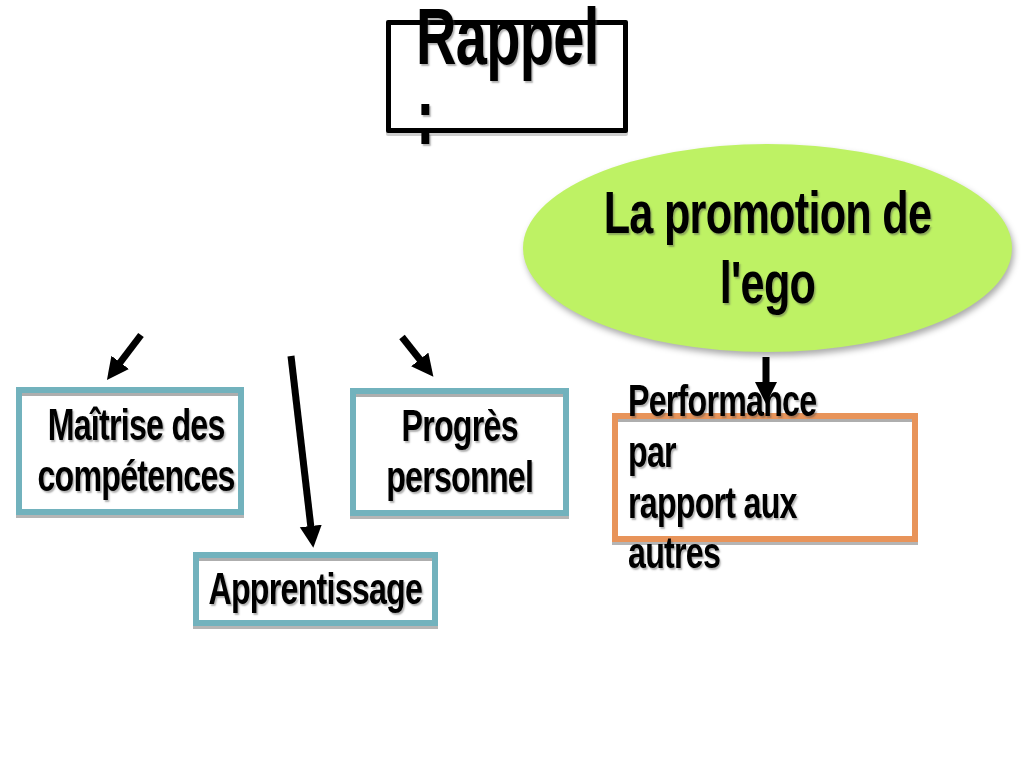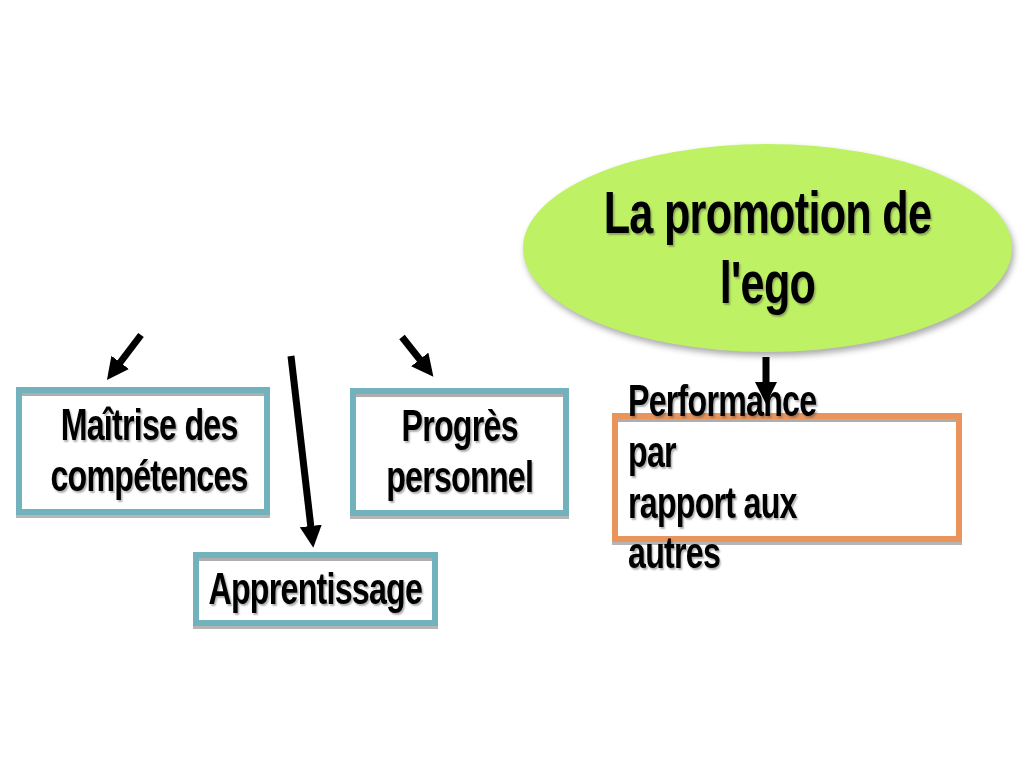--- a/index.html
+++ b/index.html
@@ -65,45 +65,48 @@
     border: 6px solid;
     display: flex; align-items: center; justify-content: center;
     text-align: center;
     box-shadow: 0 3px 0 rgba(120,120,120,0.55), inset 0 3px 0 rgba(120,120,120,0.6);
   }
   .nbox .cond {
     font-size: 44px;
     line-height: 1.15;
     transform: scaleX(0.73);
   }
-  .box-competences  { left: 16px;  top: 387px; width: 254px; height: 128px; border-color: #72b2bd; padding-left: 12px; }
+  .box-competences  { left: 16px;  top: 387px; width: 228px; height: 128px; border-color: #72b2bd; padding-left: 12px; }
   .box-progres      { left: 350px; top: 388px; width: 219px; height: 128px; border-color: #72b2bd; }
   .box-apprentissage{ left: 193px; top: 552px; width: 245px; height: 74px;  border-color: #72b2bd; }
   .box-performance  {
-    left: 612px; top: 413px; width: 350px; height: 129px;
+    left: 612px; top: 413px; width: 306px; height: 129px;
     border-color: #e8945a;
     justify-content: flex-start; text-align: left;
     padding-left: 10px;
   }
   .box-performance .cond { transform-origin: left center; }
 
   
   .arrows {
     position: absolute;
     left: 0; top: 0;
     width: 1024px; height: 768px;
     pointer-events: none;
   }
   .arrows line { stroke: #000000; stroke-width: 7; }
 </style>
 </head>
 <body>
 
 <div class="slide">
 
+  <div class="title-box">
+    <span class="cond">Rappel :</span>
+  </div>
 
 
   <div class="ellipse ellipse-ego">
     <span class="cond">La promotion de
 l'ego</span>
   </div>
 
   <div class="nbox box-competences">
     <span class="cond">Maîtrise des
 compétences</span>

